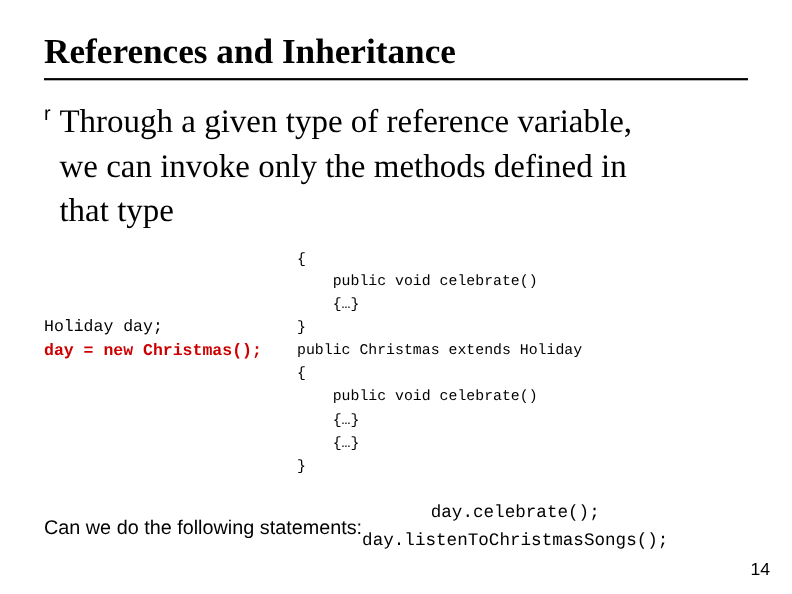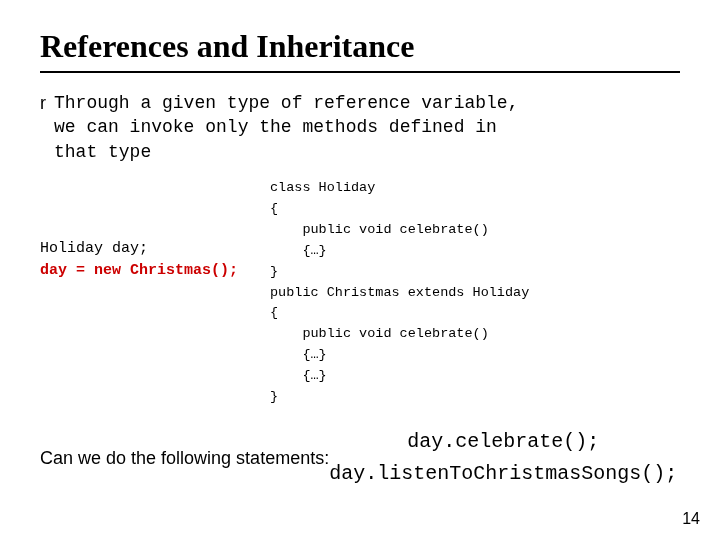--- a/index.html
+++ b/index.html
@@ -44,24 +44,24 @@
 
     .bullet-icon {
       font-size: 18px;
       margin-right: 8px;
       margin-top: 2px;
       color: #000;
       flex-shrink: 0;
     }
 
     .bullet-text {
-      font-size: 18px;
+      font-size: 30px;
       color: #000000;
       line-height: 1.35;
-      font-family: Liberation Mono, monospace;
+      font-family: Liberation Serif, serif;
     }
 
     .main-content {
       display: flex;
       flex-direction: row;
       margin-top: 4px;
       gap: 20px;
     }
 
     .left-code {
@@ -105,21 +105,21 @@
     .bottom-text {
       font-size: 18px;
       color: #000000;
       font-family: Arial, Helvetica, sans-serif;
       text-align: center;
       line-height: 1.5;
     }
 
     .bottom-code {
       font-family: 'Courier New', Courier, monospace;
-      font-size: 20px;
+      font-size: 16px;
       color: #000000;
       text-align: center;
       line-height: 1.6;
     }
 
     .slide-number {
       position: absolute;
       bottom: 12px;
       right: 20px;
       font-size: 16px;
@@ -146,21 +146,20 @@
     </div>
 
     <div class="main-content">
 
       <div class="left-code">
         <span class="code-line">Holiday day;</span>
         <span class="code-line red">day = new Christmas();</span>
       </div>
 
       <div class="right-code-box">
-        <span>class Holiday</span>
         <span>{</span>
         <span>    public void celebrate()</span>
         <span>    {…}</span>
         <span>}</span>
         <span>public Christmas extends Holiday</span>
         <span>{</span>
         <span>    public void celebrate()</span>
         <span>    {…}</span>
         <span>    {…}</span>
         <span>}</span>

